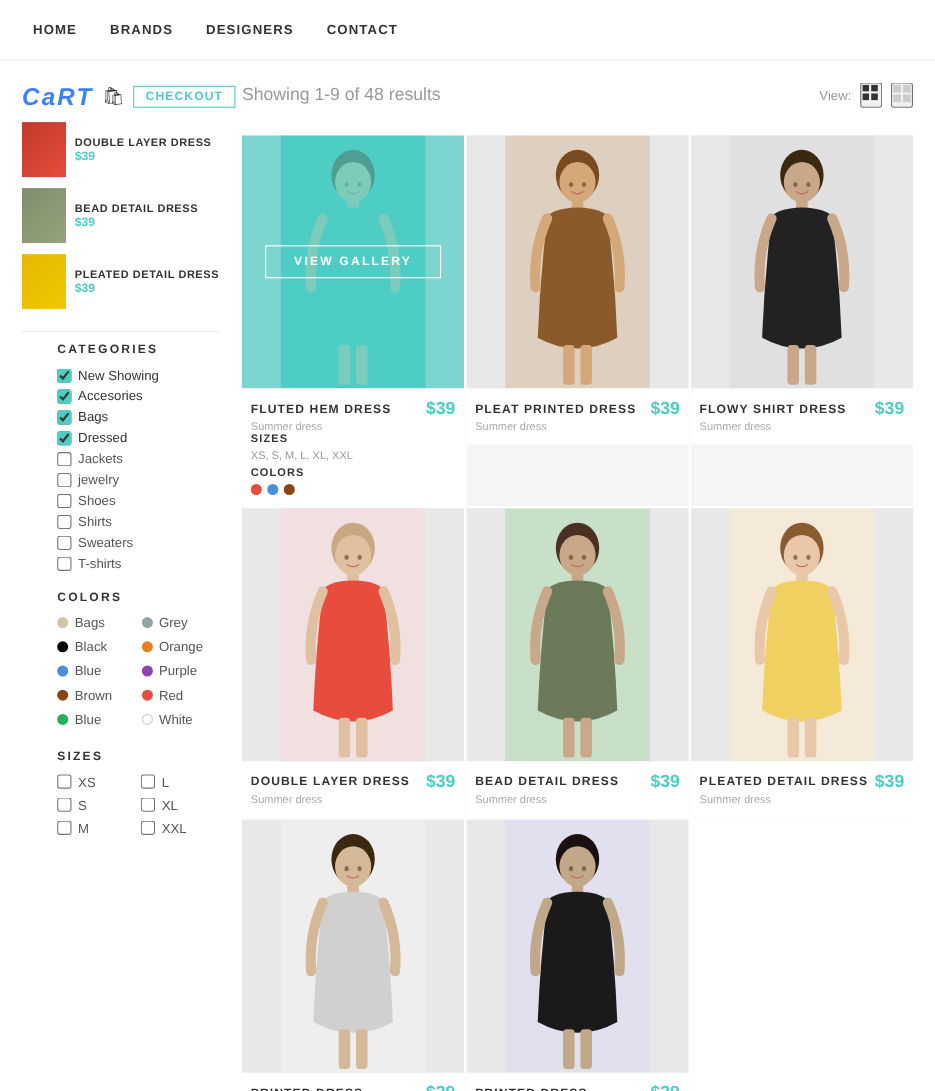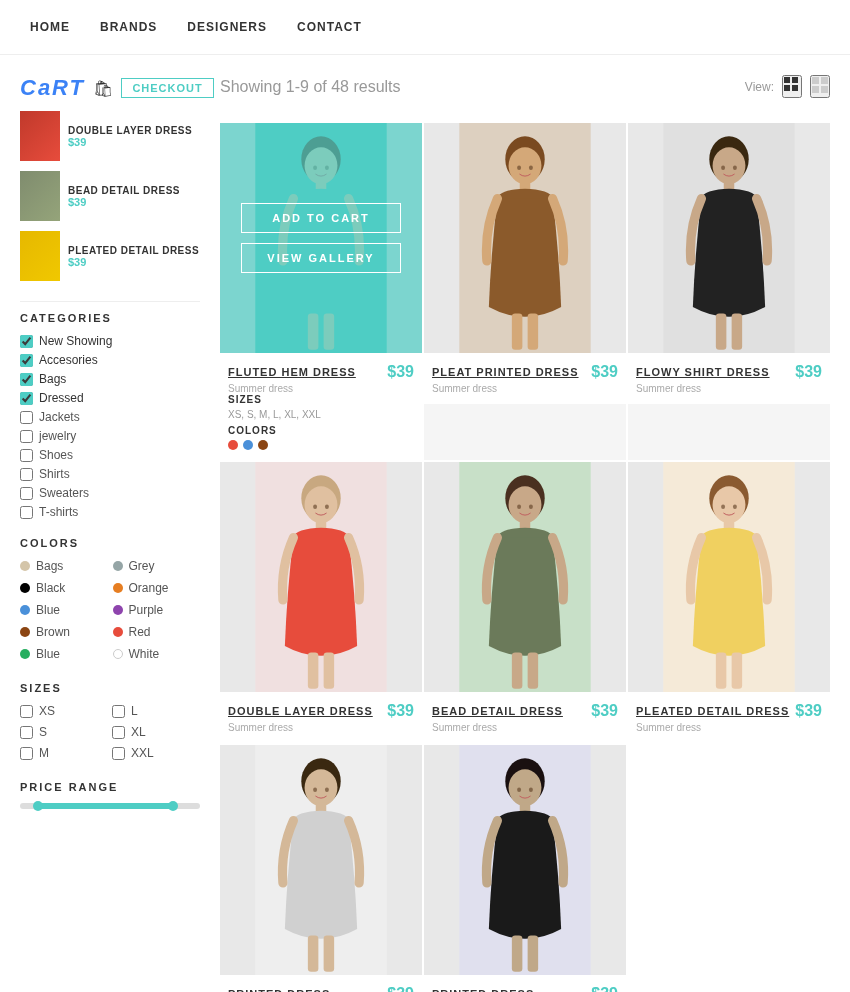--- a/index.html
+++ b/index.html
@@ -24,21 +24,21 @@
     .cart-item { display: flex; align-items: center; gap: 8px; margin-bottom: 10px; }
     .cart-item-img { width: 40px; height: 50px; background: #ddd; flex-shrink: 0; display: flex; align-items: center; justify-content: center; overflow: hidden; }
     .cart-item-img.red { background: linear-gradient(135deg, #c0392b 0%, #e74c3c 100%); }
     .cart-item-img.khaki { background: linear-gradient(135deg, #7f8c6e 0%, #95a47a 100%); }
     .cart-item-img.yellow { background: linear-gradient(135deg, #e6b800 0%, #f0c800 100%); }
     .cart-item-info { flex: 1; }
     .cart-item-name { font-size: 10px; font-weight: bold; color: #333; letter-spacing: 0.5px; text-transform: uppercase; }
     .cart-item-price { font-size: 11px; color: #4ecdc4; font-weight: bold; }
 
     
-    .filter-section { margin-bottom: 18px; }
+    .filter-section { margin-bottom: 18px; margin-left: 32px; }
     .filter-title { font-size: 11px; font-weight: bold; letter-spacing: 2px; text-transform: uppercase; margin-bottom: 10px; color: #333; }
     .filter-item { display: flex; align-items: center; gap: 6px; margin-bottom: 5px; font-size: 12px; color: #555; cursor: pointer; }
     .filter-item input[type=checkbox] { margin: 0; cursor: pointer; accent-color: #4ecdc4; }
     .filter-item.checked { color: #333; }
 
     
     .colors-grid { display: grid; grid-template-columns: 1fr 1fr; gap: 5px; }
     .color-item { display: flex; align-items: center; gap: 6px; font-size: 12px; color: #555; margin-bottom: 3px; }
     .color-dot { width: 10px; height: 10px; border-radius: 50%; flex-shrink: 0; }
     .color-beige { background: #d4c5a9; }
@@ -47,21 +47,21 @@
     .color-brown { background: #8b4513; }
     .color-green { background: #27ae60; }
     .color-grey { background: #95a5a6; }
     .color-orange { background: #e67e22; }
     .color-purple { background: #8e44ad; }
     .color-red { background: #e74c3c; }
     .color-white { background: #fff; border: 1px solid #ccc; }
 
     
     .sizes-grid { display: grid; grid-template-columns: 1fr 1fr; gap: 4px; }
-    .size-item { display: flex; align-items: center; gap: 6px; font-size: 12px; color: #555; margin-bottom: 3px; }
+    .size-item { display: flex; align-items: flex-start; gap: 6px; font-size: 12px; color: #555; margin-bottom: 3px; }
     .size-item input[type=checkbox] { margin: 0; cursor: pointer; }
 
     
     .price-range-track { position: relative; height: 6px; background: #ddd; border-radius: 3px; margin-top: 10px; }
     .price-range-fill { position: absolute; left: 10%; right: 15%; top: 0; bottom: 0; background: #4ecdc4; border-radius: 3px; }
     .price-range-handle { position: absolute; width: 10px; height: 10px; background: #4ecdc4; border-radius: 50%; top: -2px; cursor: pointer; }
     .price-range-handle.left { left: 10%; transform: translateX(-50%); }
     .price-range-handle.right { right: 15%; transform: translateX(50%); }
 
     
@@ -78,21 +78,21 @@
     .product-card { position: relative; background: #f5f5f5; cursor: pointer; overflow: hidden; }
     .product-img { width: 100%; height: 230px; background: #e8e8e8; display: flex; align-items: center; justify-content: center; position: relative; overflow: hidden; }
 
     
     .product-overlay { position: absolute; top: 0; left: 0; right: 0; bottom: 0; background: rgba(78,205,196,0.85); display: flex; flex-direction: column; align-items: center; justify-content: center; gap: 10px; opacity: 0; transition: opacity 0.2s; }
     .product-card.featured-card .product-overlay { opacity: 1; background: rgba(78,205,196,0.7); }
     .overlay-btn { border: 1.5px solid #fff; color: #fff; background: none; padding: 8px 20px; font-size: 11px; font-weight: bold; letter-spacing: 2px; text-transform: uppercase; cursor: pointer; width: 160px; text-align: center; }
 
     
     .product-info { padding: 10px 8px; background: #fff; }
-    .product-name { font-size: 11px; font-weight: bold; letter-spacing: 1px; text-transform: uppercase; color: #333; text-decoration: underline; }
+    .product-name { font-size: 11px; font-weight: bold; letter-spacing: 1px; text-transform: uppercase; color: #333; }
     .product-category { font-size: 10px; color: #aaa; margin-top: 2px; }
     .product-price { font-size: 16px; color: #4ecdc4; font-weight: bold; }
     .product-name-price { display: flex; justify-content: space-between; align-items: center; }
     .product-sizes { font-size: 10px; color: #999; margin-top: 4px; }
     .product-sizes-label { font-weight: bold; color: #333; font-size: 10px; letter-spacing: 1px; text-transform: uppercase; }
     .product-colors { display: flex; gap: 5px; margin-top: 4px; }
     .product-color-dot { width: 10px; height: 10px; border-radius: 50%; }
     .product-colors-label { font-weight: bold; color: #333; font-size: 10px; letter-spacing: 1px; text-transform: uppercase; margin-top: 5px; }
 
     
@@ -265,28 +265,20 @@
             <input type="checkbox" style="">
             <span>M</span>
           </div>
           <div class="size-item">
             <input type="checkbox" style="">
             <span>XXL</span>
           </div>
         </div>
     </div>
 
-    <div class="filter-section">
-      <div class="filter-title">PRICE RANGE</div>
-      <div class="price-range-track">
-        <div class="price-range-fill"></div>
-        <div class="price-range-handle left"></div>
-        <div class="price-range-handle right"></div>
-      </div>
-    </div>
 
   </aside>
 
   <main class="content">
     <div class="content-header">
       <span class="results-count">Showing 1-9 of 48 results</span>
       <div class="view-controls">
         <span class="view-label">View:</span>
         <button class="view-btn active">
           <svg width="16" height="16" viewBox="0 0 16 16">
@@ -330,21 +322,20 @@
 
       <rect x="80" y="290" width="16" height="55" rx="5" fill="#e8c8a8"></rect>
       <rect x="104" y="290" width="16" height="55" rx="5" fill="#e8c8a8"></rect>
 
       <ellipse cx="91" cy="68" rx="3" ry="3.5" fill="#5a3a20" opacity="0.6"></ellipse>
       <ellipse cx="109" cy="68" rx="3" ry="3.5" fill="#5a3a20" opacity="0.6"></ellipse>
       <path d="M92 78 Q100 84 108 78" stroke="#c06060" stroke-width="1.5" fill="none" stroke-linecap="round"></path>
     </svg>
 
       <div class="product-overlay">
-        <button class="overlay-btn">ADD TO CART</button>
         <button class="overlay-btn">VIEW GALLERY</button>
       </div>
 
     </div>
     <div class="product-info">
       <div class="product-name-price">
         <span class="product-name">FLUTED HEM DRESS</span>
         <span class="product-price">$39</span>
       </div>
       <div class="product-category">Summer dress</div>

